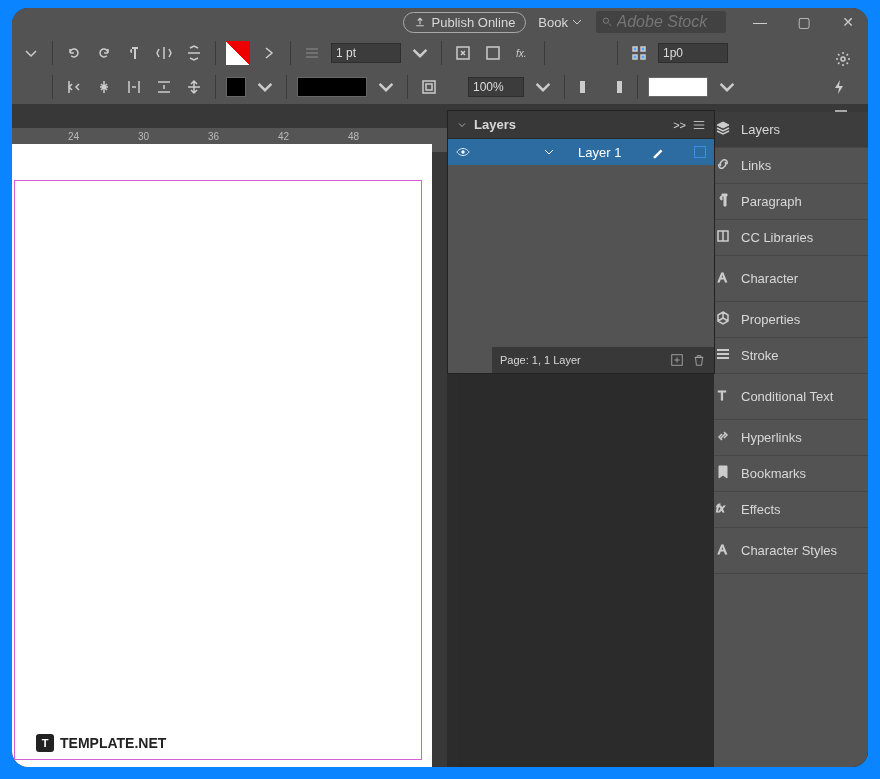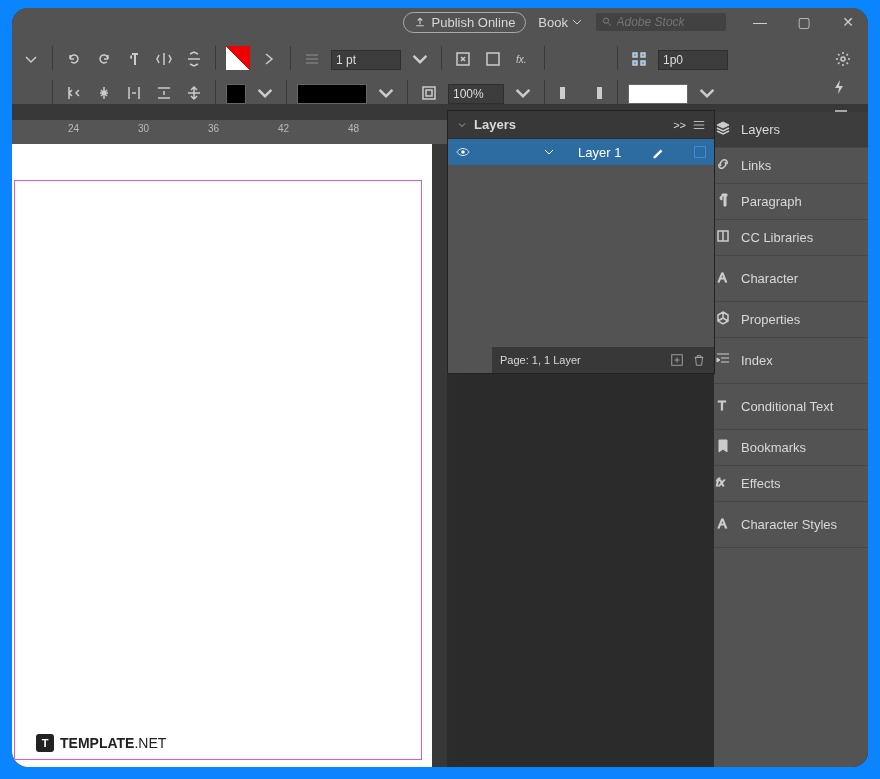--- a/index.html
+++ b/index.html
@@ -6,42 +6,42 @@
   body { background:#0a84ff; width:880px; height:779px; overflow:hidden; position:relative; }
   .app { position:absolute; left:12px; top:8px; right:12px; bottom:12px; background:#383838; border-radius:16px; overflow:hidden; color:#d8d8d8; font-size:13px; }
   
   .titlebar { height:28px; background:#535353; display:flex; align-items:center; padding:4px 6px; }
   .titlebar .spacer { flex:1; }
   .publish { border:1px solid #aaa; border-radius:12px; padding:2px 10px; display:flex; align-items:center; gap:6px; font-size:13px; margin-right:12px; }
   .publish svg { width:12px; height:12px; }
   .workspace { display:flex; align-items:center; gap:4px; margin-right:14px; }
   .workspace svg { width:10px; height:10px; }
   .search { background:#424242; border-radius:2px; padding:2px 6px; display:flex; align-items:center; gap:4px; width:130px; }
-  .search input { background:transparent; border:none; color:#fde047; font-size:12px; font-style:italic; width:100%; outline:none; }
+  .search input { background:transparent; border:none; color:#fde047; font-size:16px; font-style:italic; width:100%; outline:none; }
   .winbtns { display:flex; gap:16px; margin-left:20px; color:#ccc; }
   .winbtn { width:28px; text-align:center; font-size:14px; }
   
   .ctrlbars { background:#535353; }
-  .ctrlbar { height:34px; display:flex; align-items:flex-end; gap:8px; padding:0 8px; }
+  .ctrlbar { height:34px; display:flex; align-items:center; gap:8px; padding:0 8px; }
   .sep { width:1px; height:24px; background:#3a3a3a; margin:0 2px; }
   .swatch-red { width:24px; height:24px; background:linear-gradient(to top right,#fff 48%,#e00 50%); }
   .swatch-black { width:20px; height:20px; background:#000; border:1px solid #666; }
   .wide-black { width:70px; height:20px; background:#000; border:1px solid #666; }
   .white-box { width:60px; height:20px; background:#fff; border:1px solid #666; }
   .num-input { background:#3c3c3c; border:1px solid #2e2e2e; color:#ddd; padding:2px 4px; width:70px; font-size:12px; }
   .iconbtn { width:22px; height:22px; display:flex; align-items:center; justify-content:center; color:#ccc; }
   .iconbtn svg { width:16px; height:16px; stroke:#ccc; fill:none; stroke-width:1.5; }
   .iconbtn.fill svg { fill:#ccc; stroke:none; }
   .gear { position:absolute; right:14px; top:40px; }
   .bolt { position:absolute; right:18px; top:68px; }
   .ham  { position:absolute; right:16px; top:96px; }
   
   .workarea { position:absolute; top:104px; left:0; right:0; bottom:0; background:#2c2c2c; display:flex; }
   .canvas-zone { position:relative; background:#383838; flex:0 0 435px; }
-  .ruler-h { position:absolute; top:8px; left:0; right:0; height:24px; background:#555; color:#bbb; font-size:10px; display:flex; align-items:flex-end; padding-bottom:2px; }
+  .ruler-h { position:absolute; top:16px; left:0; right:0; height:24px; background:#555; color:#bbb; font-size:10px; display:flex; align-items:flex-end; padding-bottom:2px; }
   .ruler-h .lbl { position:absolute; bottom:10px; transform:translateX(-4px); }
   .canvas { position:absolute; top:32px; left:0; width:420px; height:650px; background:#fff; }
   .margin-box { position:absolute; left:2px; top:36px; width:408px; height:580px; border:1px solid #d85bd8; }
   .watermark { position:absolute; left:24px; bottom:42px; display:flex; align-items:center; gap:6px; color:#222; font-weight:700; font-size:14px; }
   .watermark .logo { width:18px; height:18px; background:#222; border-radius:3px; color:#fff; display:flex; align-items:center; justify-content:center; font-size:11px; }
   
   .layers-panel { position:absolute; left:435px; top:-2px; width:268px; height:264px; background:#535353; border:1px solid #222; display:flex; flex-direction:column; z-index:5; }
   .lp-head { height:28px; background:#383838; display:flex; align-items:center; padding:0 8px; gap:6px; border-bottom:1px solid #2a2a2a; }
   .lp-head .title { font-weight:600; }
   .lp-head .grow { flex:1; }
@@ -228,21 +228,21 @@
             <path d="M1 3l4 4 4-4"></path>
           </svg>
         </div>
       <div class="sep"></div>
       <div class="iconbtn">
           <svg viewBox="0 0 16 16">
             <rect x="2" y="2" width="12" height="12"></rect>
             <path d="M5 5h6v6H5z"></path>
           </svg>
         </div>
-      <input class="num-input" style="width: 56px;" value="100%">
+      <input class="num-input" style="width: 56px; margin-left: 20px;" value="100%">
       <div class="iconbtn">
           <svg viewBox="0 0 10 10">
             <path d="M1 3l4 4 4-4"></path>
           </svg>
         </div>
       <div class="sep"></div>
       <div class="iconbtn fill">
           <svg viewBox="0 0 16 16">
             <rect x="2" y="2" width="5" height="12" fill="#ccc"></rect>
             <path d="M9 3h5M9 6h5M9 9h5M9 12h5"></path>
@@ -288,21 +288,21 @@
         <span class="lbl" style="left:60px">24</span>
         <span class="lbl" style="left:130px">30</span>
         <span class="lbl" style="left:200px">36</span>
         <span class="lbl" style="left:270px">42</span>
         <span class="lbl" style="left:340px">48</span>
       </div>
       <div class="canvas">
         <div class="margin-box"></div>
         <div class="watermark">
           <div class="logo">T</div>
-          <span><b>TEMPLATE</b><span style="font-weight:400">.NET</span></span>
+          <span><b>TEMPLATE</b><span style="font-weight:700">.NET</span></span>
         </div>
       </div>
     </div>
 
     <div class="dark-strip"></div>
 
     <div class="layers-panel">
       <div class="lp-head">
         <svg width="12" height="12" viewBox="0 0 16 16">
             <path d="M4 6l4 4 4-4" stroke="#ccc" fill="none"></path>
@@ -374,31 +374,37 @@
               <text x="3" y="13" font-size="13" fill="#ccc" font-family="serif">A</text>
             </svg></span>
           <span>Character</span>
         </div>
         <div class="sp-item">
           <span><svg viewBox="0 0 16 16">
               <path d="M8 2l5 3v6l-5 3-5-3V5z M8 2v6l5 3M8 8l-5 3" stroke="#ccc" fill="none" stroke-width="1.5"></path>
             </svg></span>
           <span>Properties</span>
         </div>
+        <div class="sp-item">
+          <span><svg viewBox="0 0 16 16">
+              <path d="M2 4h12M2 8h12M2 12h12" stroke="#ccc" stroke-width="2"></path>
+            </svg></span>
+          <span>Stroke</span>
+        </div>
         <div class="sp-item large">
           <span><svg viewBox="0 0 16 16">
-              <path d="M2 3h12M6 7h8M6 11h8M2 7l3 2-3 2z" stroke="#ccc" fill="#ccc"></path>
-            </svg></span>
-          <span>Index</span>
-        </div>
-        <div class="sp-item large">
-          <span><svg viewBox="0 0 16 16">
               <text x="3" y="13" font-size="13" fill="#ccc" font-family="serif">T</text>
             </svg></span>
           <span>Conditional Text</span>
+        </div>
+        <div class="sp-item">
+          <span><svg viewBox="0 0 16 16">
+              <path d="M9 4l3 3-3 3M7 12l-3-3 3-3M6 10l4-4" stroke="#ccc" fill="none" stroke-width="1.5"></path>
+            </svg></span>
+          <span>Hyperlinks</span>
         </div>
         <div class="sp-item">
           <span><svg viewBox="0 0 16 16">
               <path d="M4 2h8v12l-4-3-4 3z" fill="#ccc"></path>
             </svg></span>
           <span>Bookmarks</span>
         </div>
         <div class="sp-item">
           <span><svg viewBox="0 0 16 16">
               <text x="1" y="12" font-size="11" font-style="italic" fill="#ccc">fx</text>

